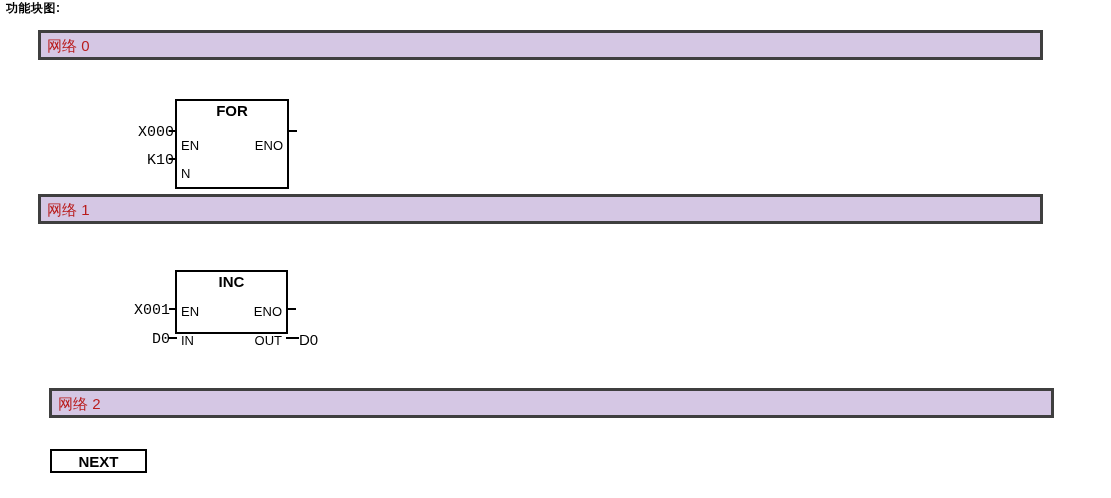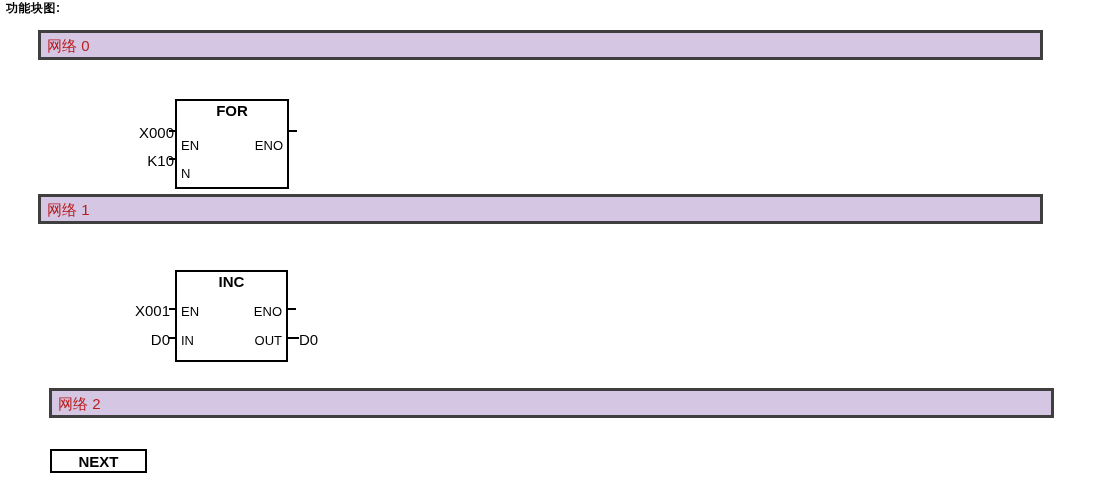--- a/index.html
+++ b/index.html
@@ -93,37 +93,38 @@
 
   
   .operand {
     position: absolute;
     font-size: 15px;
     line-height: 1;
     white-space: nowrap;
   }
   .operand.right-aligned {
     text-align: right;
+    font-family: Liberation Mono, monospace;
   }
 
   
   #fb-for {
     left: 175px;
     top: 87px;
     width: 114px;
     height: 90px;
     margin-top: 12px;
   }
 
   
   #fb-inc {
     left: 175px;
     top: 270px;
     width: 113px;
-    height: 92px;
+    height: 64px;
   }
 
   
   #fb-next {
     position: absolute;
     left: 50px;
     top: 449px;
     width: 97px;
     height: 24px;
     box-sizing: border-box;

